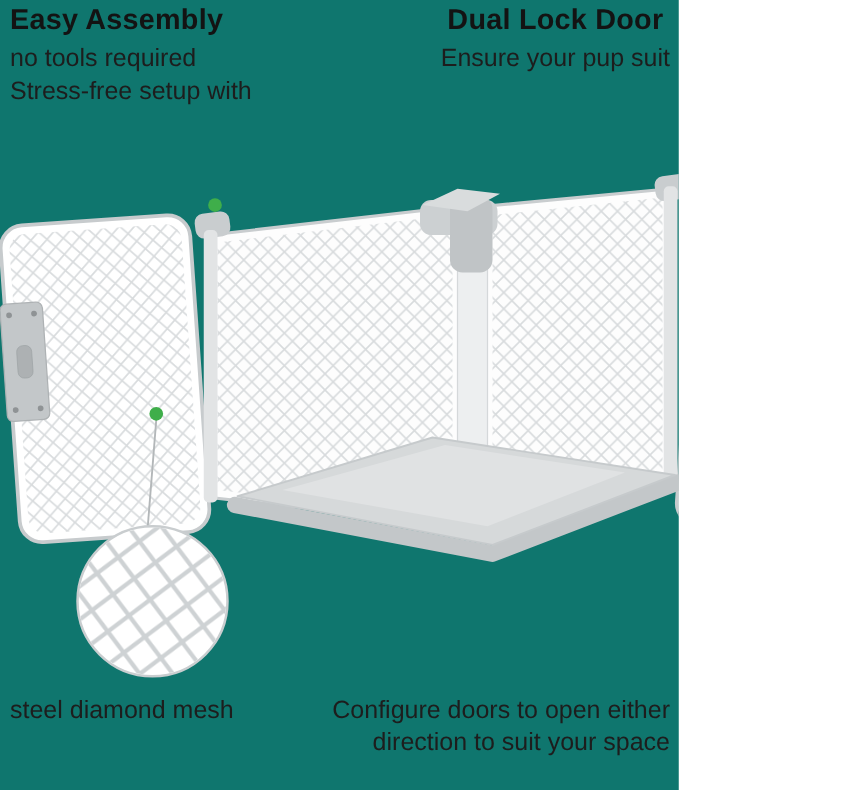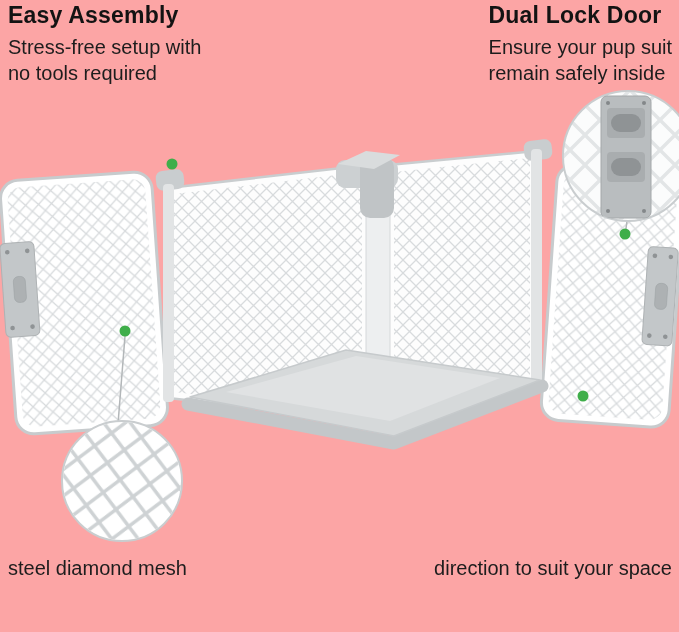--- a/index.html
+++ b/index.html
@@ -4,40 +4,40 @@
 <style>
   * { margin: 0; padding: 0; box-sizing: border-box; }
   html, body { background: #ffffff; }
   body {
     width: 679px; height: 632px;
     font-family: "Liberation Sans", sans-serif;
     overflow: hidden;
   }
   .canvas {
     position: relative;
-    width: 679px; height: 632px;
-    background: #fca5a5;
+    width: 543px; height: 632px;
+    background: #0f766e;
     overflow: hidden;
   }
   .canvas svg { position: absolute; left: 0; top: 0; display: block; }
   .feature { position: absolute; z-index: 5; }
   .feature .title {
     font-size: 23px;
     font-weight: 700;
     color: #131313;
     margin-bottom: 5px;
     letter-spacing: 0.2px;
   }
   .feature .line {
     font-size: 20px;
     color: #1d1d1d;
     line-height: 26px;
   }
   .tl { left: 8px;  top: 2px;  text-align: left; }
-  .tr { right: 7px; top: 2px;  text-align: left; }
+  .tr { right: 7px; top: 2px;  text-align: center; }
   .bl { left: 8px;  top: 555px; text-align: left; }
   .br { right: 7px; top: 555px; text-align: right; }
 </style>
 </head>
 <body>
 
 <div class="canvas">
 
   <svg width="679" height="632" viewBox="0 0 679 632" aria-hidden="true">
     <defs>
@@ -144,31 +144,31 @@
     <g fill="#3fae4a">
       <circle cx="172" cy="164" r="5.5"></circle>
       <circle cx="125" cy="331" r="5.5"></circle>
       <circle cx="625" cy="234" r="5.5"></circle>
       <circle cx="583" cy="396" r="5.5"></circle>
     </g>
   </svg>
 
   <div class="feature tl">
     <div class="title">Easy Assembly</div>
+    <div class="line">no tools required</div>
     <div class="line">Stress-free setup with</div>
-    <div class="line">no tools required</div>
   </div>
 
   <div class="feature tr">
     <div class="title">Dual Lock Door</div>
     <div class="line">Ensure your pup suit</div>
-    <div class="line">remain safely inside</div>
   </div>
 
   <div class="feature bl">
     <div class="line">steel diamond mesh</div>
   </div>
 
   <div class="feature br">
+    <div class="line">Configure doors to open either</div>
     <div class="line">direction to suit your space</div>
   </div>
 
 </div>
 
 </body></html>

